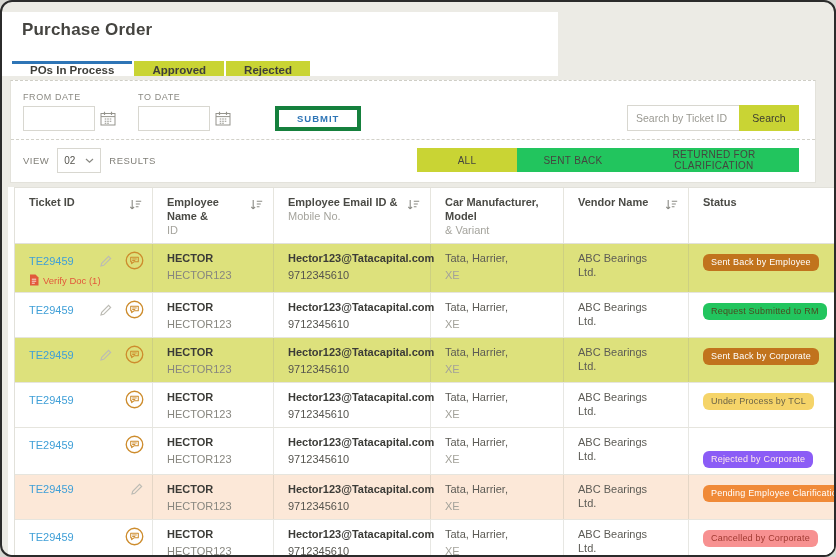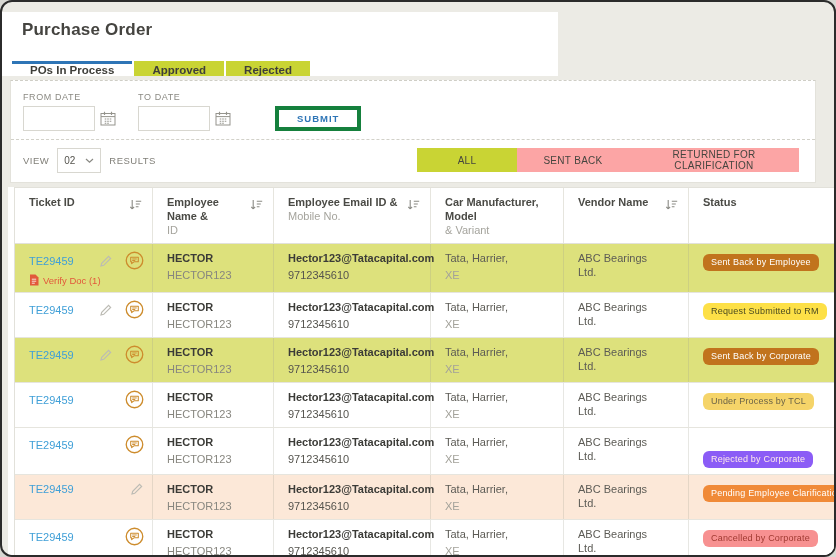--- a/index.html
+++ b/index.html
@@ -76,21 +76,21 @@
     width: 44px; height: 25px; border:1px solid #d8d7d0; margin: 0 8px;
     display:flex; align-items:center; justify-content:space-between;
     padding: 0 6px; font-size: 10px; color:#55544e; cursor:pointer; background:#fff;
   }
   .qf-group { margin-left:auto; display:flex; }
   .qf-btn {
     height: 24px; border:none; font-size: 10px; letter-spacing:.3px;
     color:#45453f; cursor:pointer; padding: 0 10px;
   }
   .qf-btn.active { background:#c9d434; width: 100px; }
-  .qf-btn.idle   { background:#fca5a5; }
+  .qf-btn.idle   { background:#22c55e; }
   .qf-sent { width: 112px; } .qf-ret { width: 170px; }
 
   
   .table-area { margin: 4px 0 0 6px; background:#fff; padding-left: 6px; height: 470px; }
   .dtable { border: 1px solid #e2e1da; border-right: none; width: calc(100% - 0px); background:#fff; }
   .thead, .trow {
     display: grid;
     grid-template-columns: 138px 121px 157px 133px 125px 1fr;
   }
   .thead { border-bottom: 1px solid #e2e1da; min-height: 40px; }
@@ -118,21 +118,21 @@
   .sub-line  { color:#87867f; line-height:14px; margin-top:3px; }
   .plain-line{ color:#5c5b55; line-height:14px; }
   .muted-line{ color:#a3a29a; line-height:14px; margin-top:3px; }
   .num-line  { color:#55544e; line-height:14px; margin-top:3px; }
 
   .badge {
     display:inline-block; font-size:9px; letter-spacing:.2px;
     padding: 3px 8px 4px; border-radius: 6px; margin-top: 3px; white-space: nowrap;
   }
   .badge.brown  { background:#c1731d; color:#ffffff; }
-  .badge.green  { background:#fde047; color:#4a4a20; }
+  .badge.green  { background:#22c55e; color:#4a4a20; }
   .badge.amber  { background:#f5d469; color:#6b6347; }
   .badge.red    { background:#8b5cf6; color:#ffeaea;margin-top:16px; }
   .badge.orange { background:#f08a38; color:#ffffff; }
   .badge.salmon { background:#f79191; color:#a03a32; }
 </style>
 </head>
 <body>
 
 <div class="screen">
 
@@ -176,20 +176,24 @@
             <svg width="16" height="15" viewBox="0 0 16 15">
               <rect x="1" y="2.5" width="14" height="11.5" fill="#fff" stroke="#95948d" stroke-width="1"></rect>
               <path d="M1 5.6h14" stroke="#95948d" stroke-width="1"></path>
               <path d="M4.5 0.8v3.2M11.5 0.8v3.2" stroke="#95948d" stroke-width="1.2"></path>
               <path d="M4.7 8h1.6M7.2 8h1.6M9.7 8h1.6M4.7 10.3h1.6M7.2 10.3h1.6M9.7 10.3h1.6M4.7 12.3h1.6M7.2 12.3h1.6" stroke="#95948d" stroke-width="1.1"></path>
             </svg>
           </span>
         </div>
       </div>
       <button class="submit-btn">SUBMIT</button>
+      <div class="search-group">
+        <input class="search-input" placeholder="Search by Ticket ID" style="">
+        <button class="search-btn">Search</button>
+      </div>
     </div>
 
     <div class="dash-divider"></div>
 
     <div class="filter-row-b">
       <span class="view-label">VIEW</span>
       <div class="view-select">
         <span>02</span>
         <span>
           <svg width="9" height="6" viewBox="0 0 9 6">

